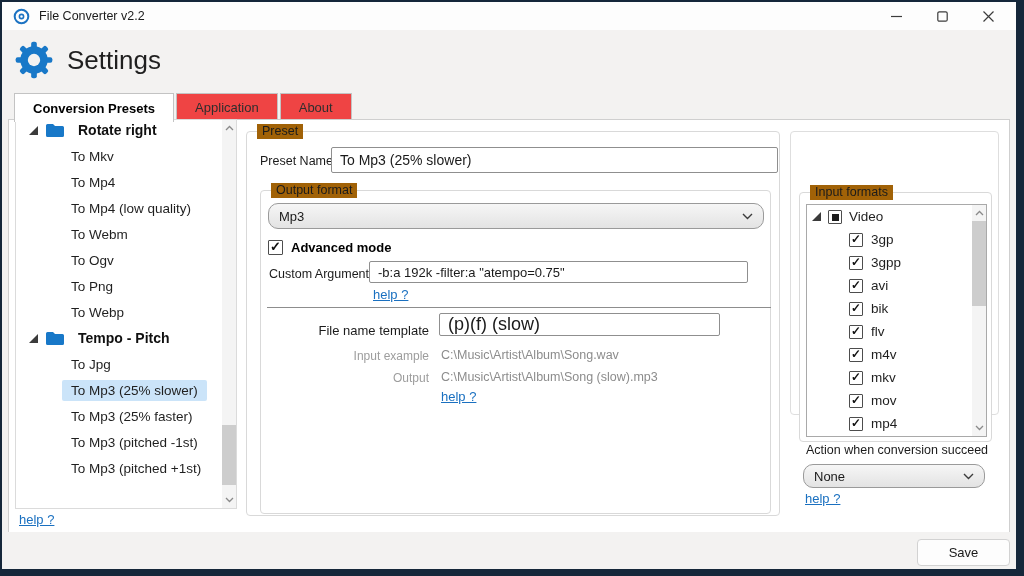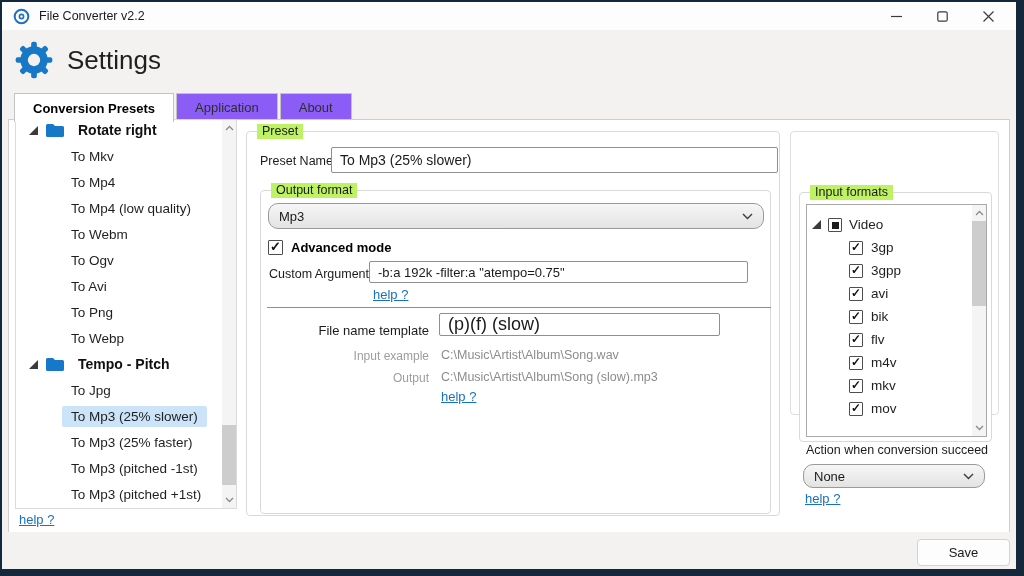--- a/index.html
+++ b/index.html
@@ -18,21 +18,21 @@
     background:#fdfdfd; display:flex; align-items:center; }
   .app-icon { margin-left:11px; display:flex; align-items:center; }
   .win-title { margin-left:9px; font-size:12.5px; color:#1b1b1b; }
   .win-controls { margin-left:auto; display:flex; align-items:center; gap:14px; padding-right:12px; }
   .wc { width:32px; height:24px; display:flex; align-items:center; justify-content:center; cursor:default; }
   
   .app-header { position:absolute; left:12px; top:38px; display:flex; align-items:center; gap:13px; }
   .h1 { font-size:26px; color:#1f1f1f; }
   
   .tabbar { position:absolute; left:12px; top:91px; display:flex; gap:2px; }
-  .tab { height:27px; background:#8b5cf6; border:1px solid #c3c3c3; border-bottom:none;
+  .tab { height:27px; background:#ef4444; border:1px solid #c3c3c3; border-bottom:none;
     display:flex; align-items:center; justify-content:center;
     font-size:13px; color:#2e2e2e; padding:0 18px; }
   .tab.active { background:#ffffff; font-weight:bold; color:#000; height:29px; position:relative; z-index:3; }
   
   .content { position:absolute; left:6px; top:117px; width:1002px; height:414px;
     background:#ffffff; border:1px solid #cfcfcf; }
   
   .tree-panel { position:absolute; left:6px; top:-1px; width:222px; height:390px;
     background:#fff; border:1px solid #dbdbdb; overflow:hidden; }
   .tree { position:absolute; left:0; top:-3px; width:205px; }
@@ -49,21 +49,21 @@
   .sarrow.up { top:1px; } .sarrow.down { bottom:1px; }
   .sthumb { position:absolute; left:0; width:14px; background:#cdcdcd; }
   .tree-scroll .sthumb { top:305px; height:60px; }
   .fmt-scroll { right:0; top:0; height:231px; }
   .fmt-scroll .sthumb { top:16px; height:85px; }
   
   .help-link { color:#1a70c0; text-decoration:underline; font-size:13px; cursor:pointer; }
   .tree-help { position:absolute; left:10px; top:392px; }
   
   .groupbox { position:absolute; border:1px solid #d9d9d9; border-radius:4px; background:#fff; }
-  .group-label { position:absolute; top:-8px; left:10px; background:#bef264; padding:0 5px;
+  .group-label { position:absolute; top:-8px; left:10px; background:#a16207; padding:0 5px;
     font-size:12.5px; color:#1b1b1b; line-height:15px; }
   .preset-group { left:237px; top:11px; width:534px; height:385px; }
   .field-label { position:absolute; font-size:12.5px; color:#1b1b1b; }
   .pn-label { left:13px; top:22px; }
   .text-input { position:absolute; border:1px solid #8f8f8f; border-radius:2px;
     background:#fff; font-family:"Liberation Sans", sans-serif; color:#1a1a1a; padding:0 8px; outline:none; }
   .pn-input { left:84px; top:15px; width:447px; height:26px; font-size:14px; }
   .of-group { left:13px; top:58px; width:511px; height:324px; }
   
   .combobox { position:absolute; background:linear-gradient(#f6f6f6,#e3e3e3);
@@ -91,21 +91,21 @@
   .out-label { top:180px; } .out-value { top:179px; }
   .fnt-help { position:absolute; left:180px; top:198px; }
   
   .right-panel { position:absolute; left:781px; top:11px; width:209px; height:284px;
     border:1px solid #dedede; border-radius:4px; background:#fff; }
   .if-group { left:8px; top:60px; width:193px; height:250px; }
   .format-box { position:absolute; left:6px; top:11px; width:181px; height:233px;
     border:1px solid #a9a9a9; background:#fff; overflow:hidden; }
   .format-row { height:23px; display:flex; align-items:center; gap:8px; }
   .format-row .row-label { font-size:13.5px; color:#1f1f1f; }
-  .cat-row { padding-left:5px; gap:7px; margin-top:8px; }
+  .cat-row { padding-left:5px; gap:7px; margin-top:0; }
   .cat-row .checkbox { width:14px; height:14px; }
   .format-list .format-row { padding-left:42px; }
   .format-list .checkbox { width:14px; height:14px; }
   .format-list .checkbox.checked::after { left:1px; top:-2px; font-size:12px; }
   .action-label { position:absolute; left:15px; top:311px; font-size:12.5px; color:#1b1b1b; width:195px; }
   .action-combo { left:12px; top:332px; width:182px; height:24px; }
   .action-help { position:absolute; left:14px; top:359px; }
   
   .bottombar { position:absolute; left:0; top:530px; width:100%; height:37px; background:#f3f2f1; }
   .save-btn { position:absolute; right:6px; top:7px; width:93px; height:27px;
@@ -191,23 +191,20 @@
     <span class="row-label">To Mp4</span>
   </div>
           <div class="tree-row preset">
     <span class="row-label">To Mp4 (low quality)</span>
   </div>
           <div class="tree-row preset">
     <span class="row-label">To Webm</span>
   </div>
           <div class="tree-row preset">
     <span class="row-label">To Ogv</span>
-  </div>
-          <div class="tree-row preset">
-    <span class="row-label">To Avi</span>
   </div>
           <div class="tree-row preset">
     <span class="row-label">To Png</span>
   </div>
           <div class="tree-row preset">
     <span class="row-label">To Webp</span>
   </div>
           <div class="tree-row folder">
     <span class="tri">
       <svg width="9" height="9" viewBox="0 0 9 9">
@@ -332,20 +329,24 @@
     <span class="row-label">m4v</span>
   </div>
               <div class="format-row">
     <div class="checkbox checked"></div>
     <span class="row-label">mkv</span>
   </div>
               <div class="format-row">
     <div class="checkbox checked"></div>
     <span class="row-label">mov</span>
   </div>
+              <div class="format-row">
+    <div class="checkbox checked"></div>
+    <span class="row-label">mp4</span>
+  </div>
             </div>
           <div class="vscroll fmt-scroll">
             <div class="sarrow up">
               <svg width="9" height="6" viewBox="0 0 9 6">
                   <polyline points="1,5 4.5,1.5 8,5" fill="none" stroke="#8a8a8a" stroke-width="1.3"></polyline>
                 </svg>
             </div>
             <div class="sthumb"></div>
             <div class="sarrow down">
               <svg width="9" height="6" viewBox="0 0 9 6">

